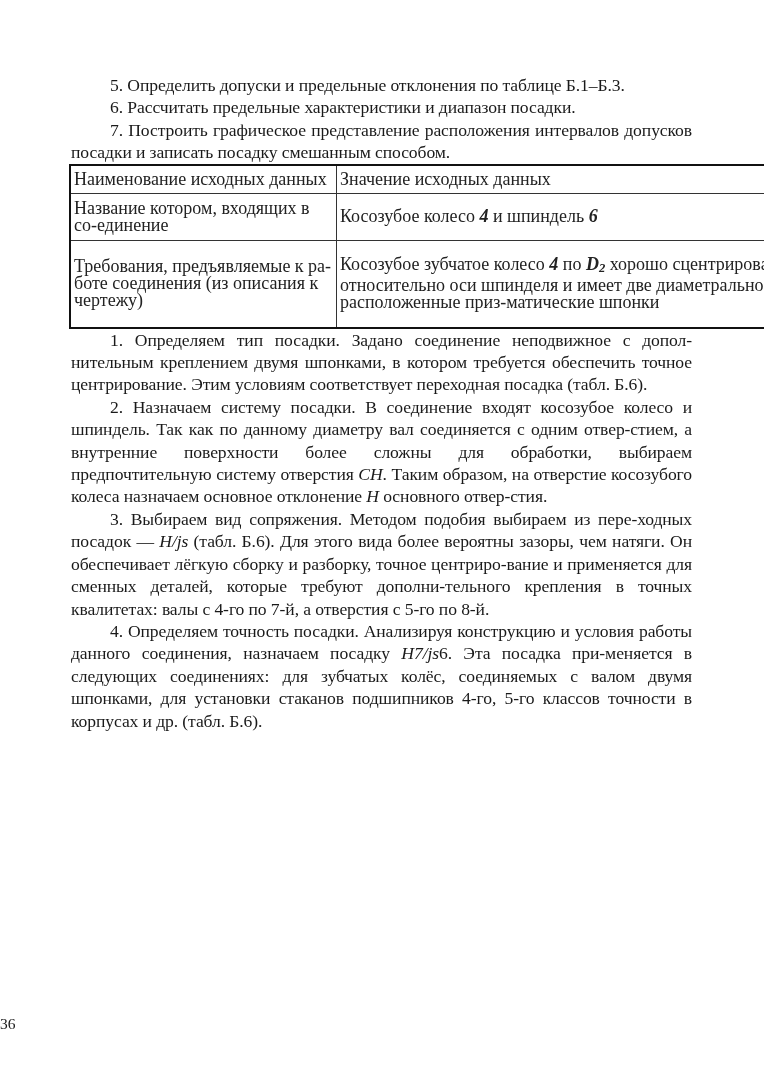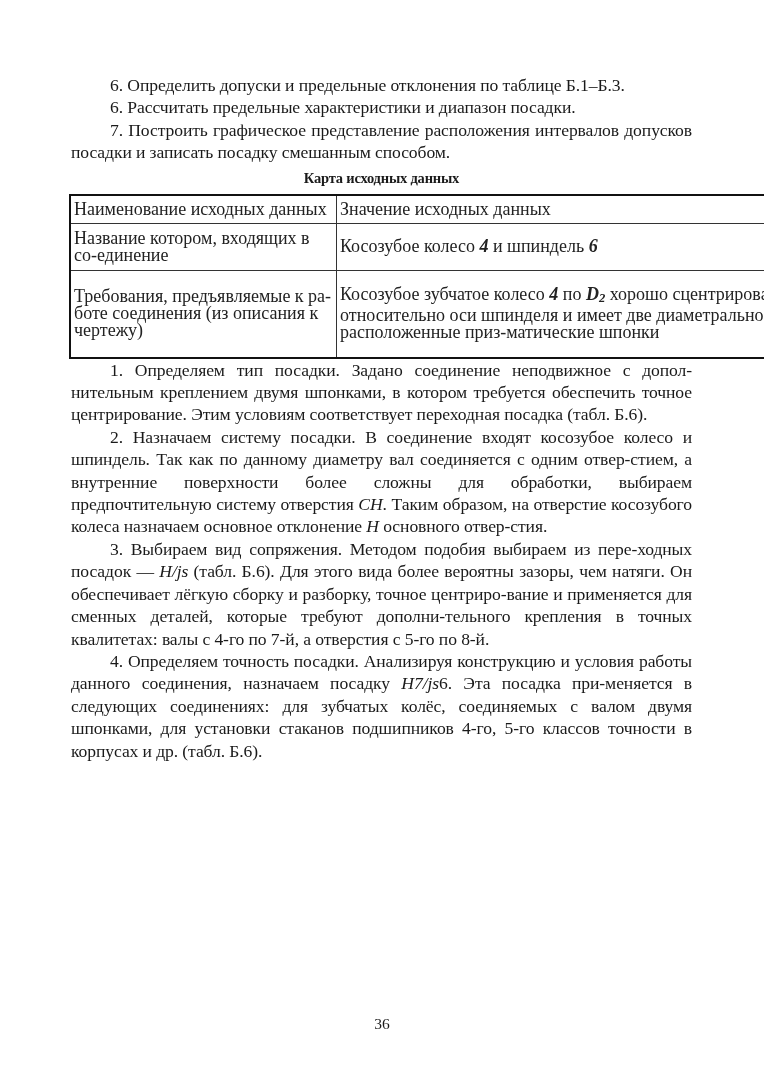--- a/index.html
+++ b/index.html
@@ -31,35 +31,34 @@
   table.data tr.r0 td { height: 23px; }
   table.data tr.r1 td { height: 42px; }
   table.data tr.r2 td { height: 42px; }
   table.data tr.r3 td { height: 82px; }
   .it { font-style: italic; }
   .bi { font-style: italic; font-weight: bold; }
   .solution {
     font-style: italic; font-size: 17.5px; text-align: center; margin: 7px 0 2px 0; letter-spacing: 0.3px;
   }
   .page-number {
-    position: absolute; left: 0; width: 764px; top: 1015px; text-align: center; font-size: 15.5px;
+    position: absolute; left: 0; width: 764px; top: 1015px; text-align: left; font-size: 15.5px;
   }
   sub { font-size: 70%; vertical-align: -2px; }
 </style>
 </head>
 <body>
 
 <div class="page">
 
-  <p class="p">6. Определить допуски и предельные отклонения по таблице Б.1–Б.3.</p>
+  <p class="p">5. Определить допуски и предельные отклонения по таблице Б.1–Б.3.</p>
   <p class="p">6. Рассчитать предельные характеристики и диапазон посадки.</p>
   <p class="p">7. Построить графическое представление расположения интервалов допусков посадки и записать посадку смешанным способом.</p>
 
 
-  <div class="caption">Карта исходных данных</div>
 
   <table class="data">
     <tbody>
         <tr class="r0">
       <td class="c1">Наименование исходных данных</td>
       <td>Значение исходных данных</td>
     </tr>
     <tr class="r2">
       <td class="c1">Название котором, входящих в со-единение</td>
       <td><span>Косозубое колесо </span><span class="bi">4</span><span> и шпиндель </span><span class="bi">6</span></td>

